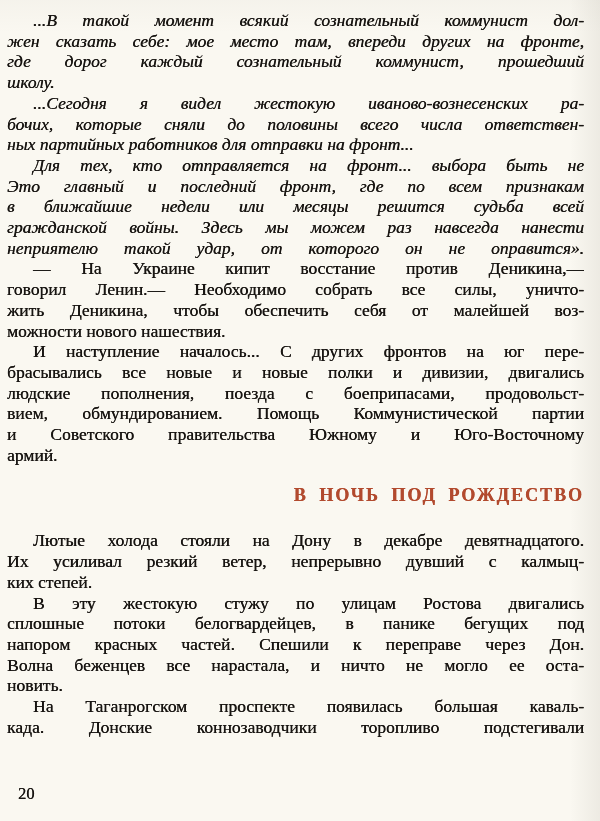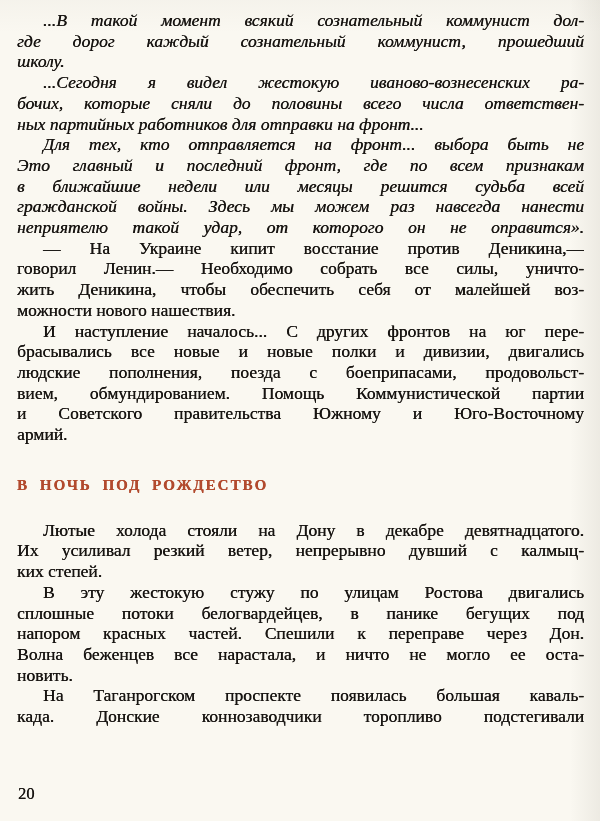--- a/index.html
+++ b/index.html
@@ -18,45 +18,45 @@
     height: 821px;
     background:
       linear-gradient(90deg, rgba(120,112,98,0) 95%, rgba(120,112,98,0.10) 100%),
       linear-gradient(180deg, rgba(120,112,98,0.04) 0%, rgba(120,112,98,0) 4%),
       var(--paper-color);
     overflow: hidden;
   }
   .text-block {
     position: absolute;
     top: 0; left: 0; right: 0;
-    padding: 10px 16px 0 17px;
+    padding: 10px 16px 0 7px;
     color: var(--ink-color);
     font-size: 17.5px;
     line-height: 20.7px;
     text-shadow: 0.3px 0 0 currentColor; 
   }
   .paragraph { margin: 0; }
   .paragraph.italic { font-style: italic; }
   .line {
     text-align: justify;
     text-align-last: justify;
     overflow: hidden;
     white-space: nowrap;
   }
   .line.first { padding-left: 26px; }
   .line.last {
     text-align: center;
     text-align-last: left;
   }
   .section-heading {
-    margin: 30px 0 24px 0;
+    margin: 20px 0 24px 0;
     line-height: 21px;
-    text-align: left;
+    text-align: right;
     font-weight: bold;
-    font-size: 15px;
+    font-size: 18px;
     letter-spacing: 2px;
     word-spacing: 5px;
     color: var(--heading-color);
     text-shadow: 0.3px 0 0 currentColor;
   }
   .page-number {
     position: absolute;
     left: 18px;
     top: 784px;
     font-size: 16.5px;
@@ -64,20 +64,21 @@
     text-shadow: 0.3px 0 0 currentColor;
   }
 </style>
 </head>
 <body>
 
 <div class="page">
   <div class="text-block">
       <div class="paragraph italic">
         <div class="line first">...В такой момент всякий сознательный коммунист дол-</div>
+        <div class="line">жен сказать себе: мое место там, впереди других на фронте,</div>
         <div class="line">где дорог каждый сознательный коммунист, прошедший</div>
         <div class="line last">школу.</div>
       </div>
       <div class="paragraph italic">
         <div class="line first">...Сегодня я видел жестокую иваново-вознесенских ра-</div>
         <div class="line">бочих, которые сняли до половины всего числа ответствен-</div>
         <div class="line last">ных партийных работников для отправки на фронт...</div>
       </div>
       <div class="paragraph italic">
         <div class="line first">Для тех, кто отправляется на фронт... выбора быть не</div>

